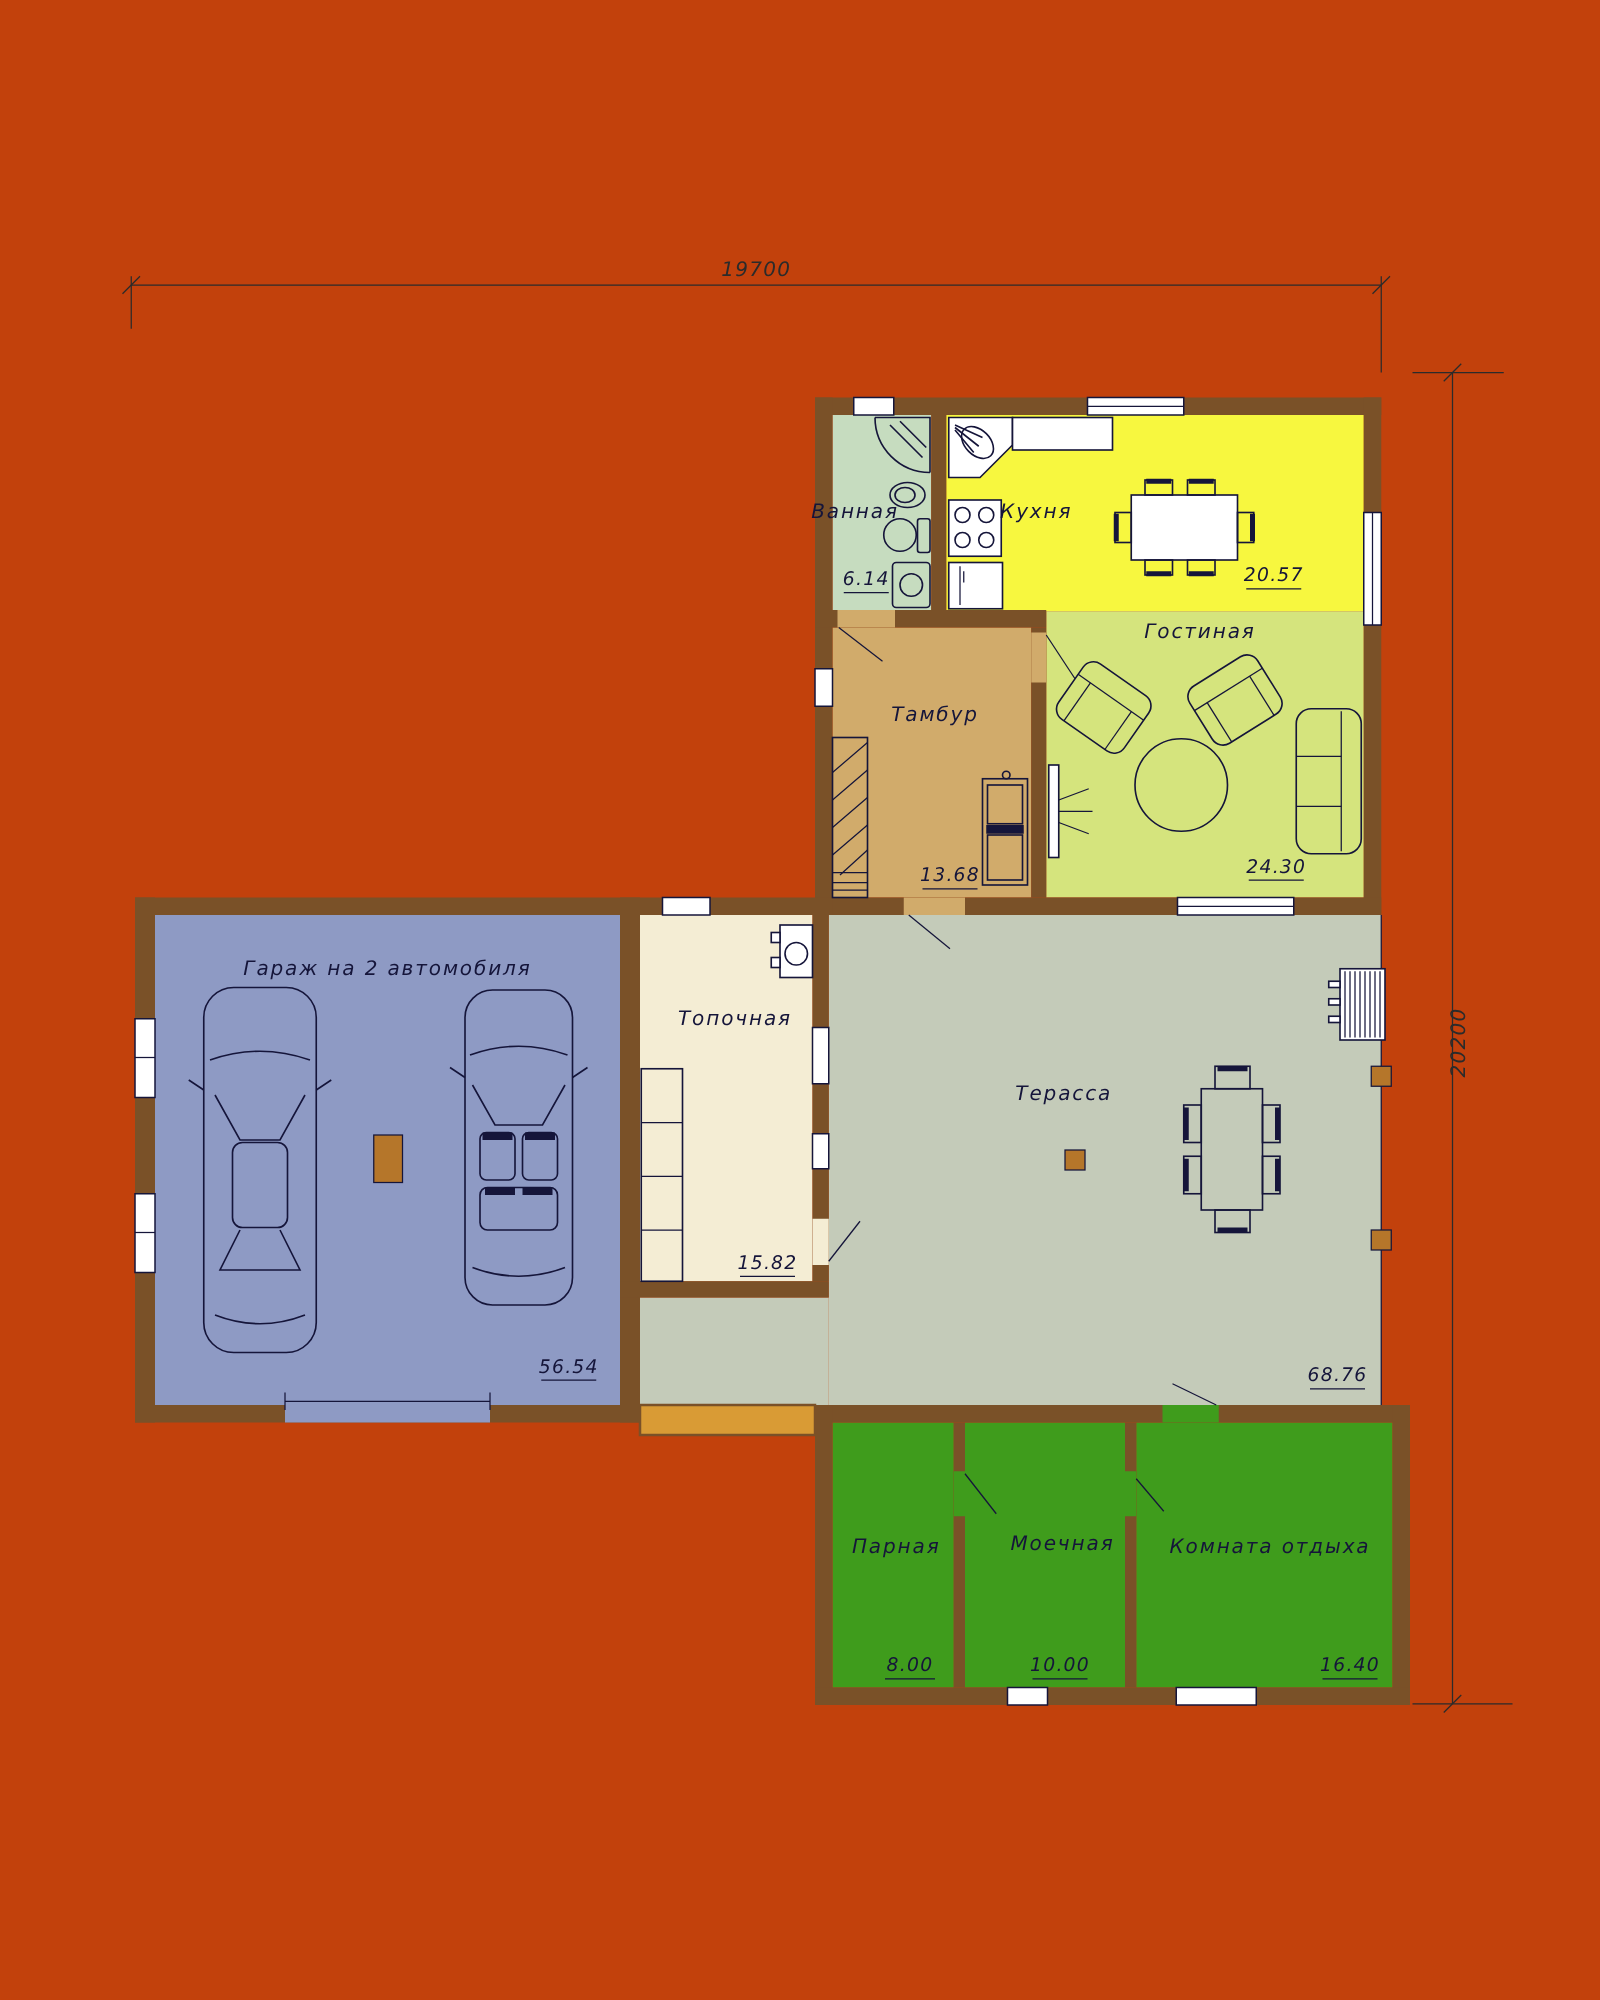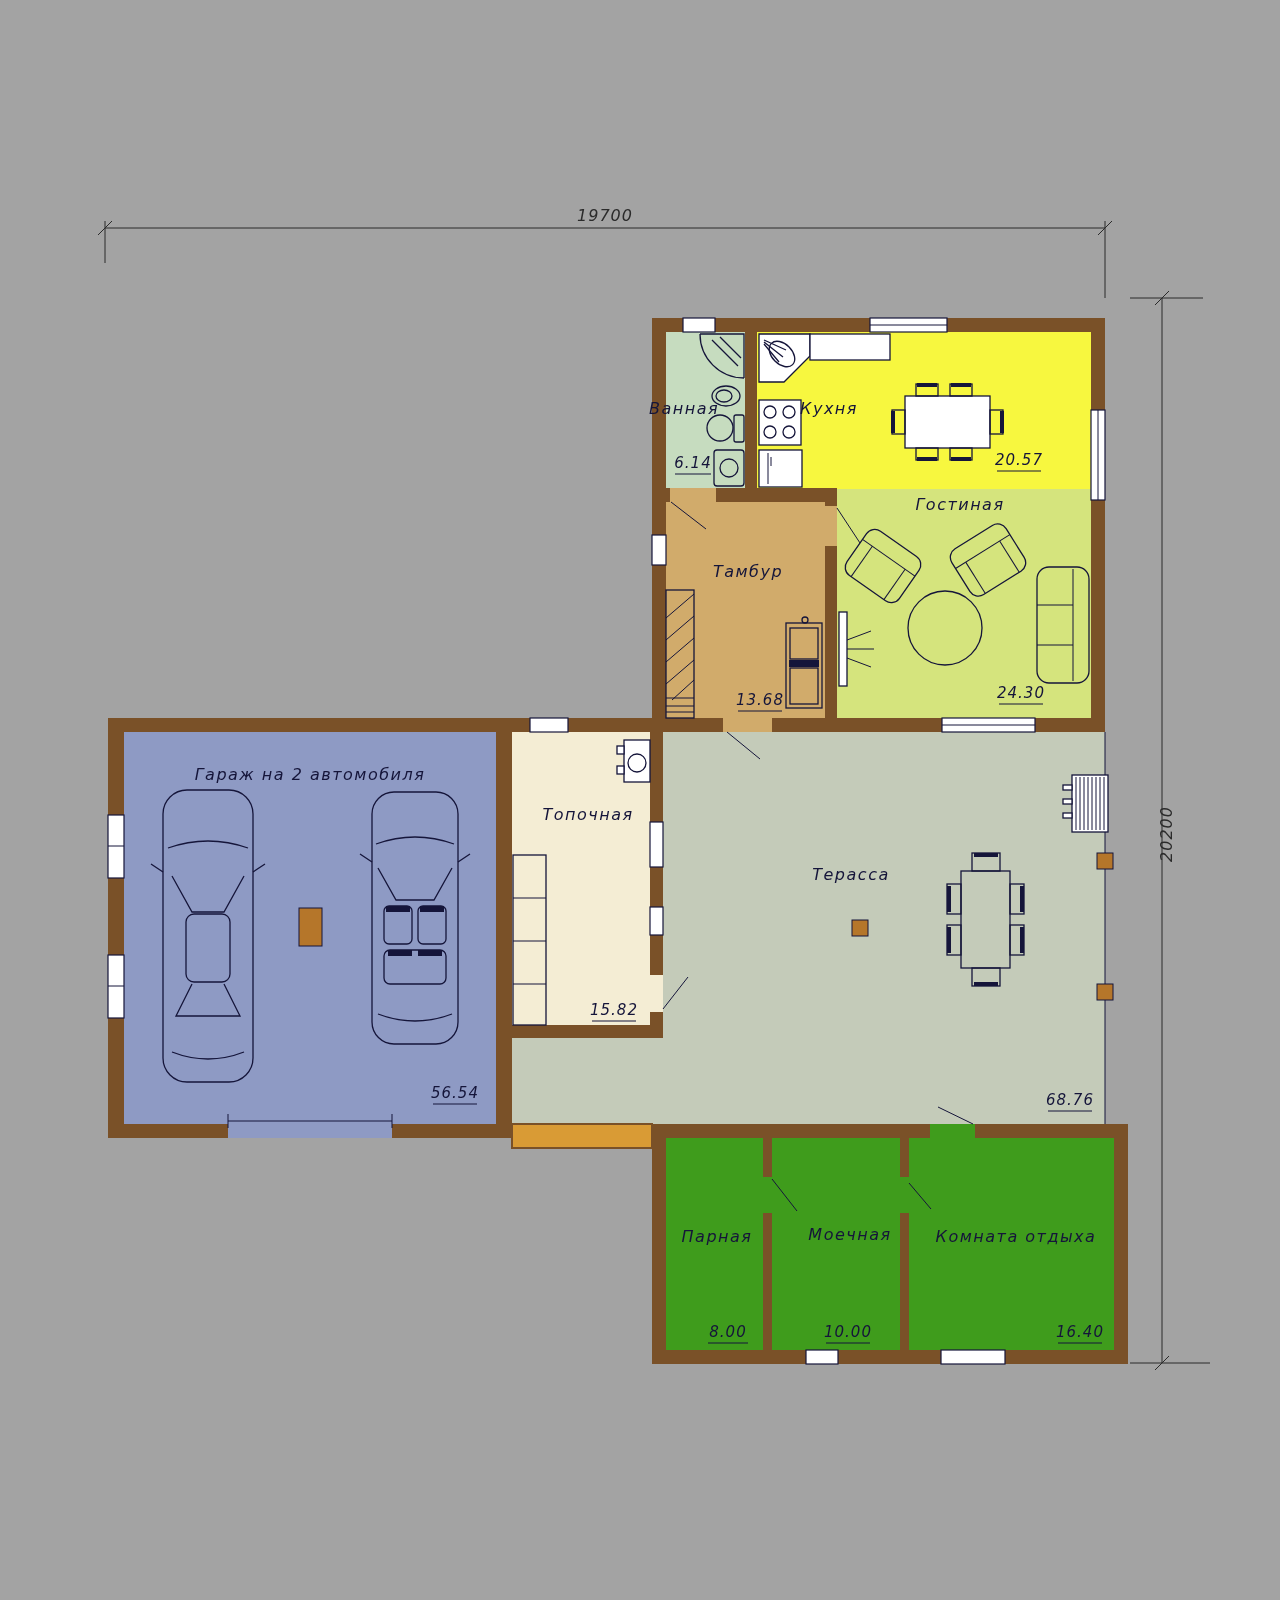--- a/index.html
+++ b/index.html
@@ -1,16 +1,16 @@
 <!DOCTYPE html>
 <html><head>
 <meta charset="utf-8">
 <style>
   html,body{margin:0;padding:0;background:#fff;}
-  .canvas{position:relative;width:1280px;height:1600px;background:#a3a3a3;overflow:hidden;}
+  .canvas{position:relative;width:1280px;height:1600px;background:#c2410c;overflow:hidden;}
   svg{display:block;}
   .wall{fill:#7a5128;stroke:none;}
   .postsq{fill:#b5762a;stroke:#15153a;stroke-width:1;}
   .win{fill:#ffffff;stroke:#15153a;stroke-width:1.2;}
   .lnthin{stroke:#15153a;stroke-width:1;fill:none;}
   .thick{stroke:#15153a;stroke-width:4;fill:none;}
   .furn{fill:#ffffff;stroke:#15153a;stroke-width:1.3;}
   .furnopen{fill:none;stroke:#15153a;stroke-width:1.3;}
   .dark{fill:#15153a;stroke:none;}
   .dim{stroke:#2b2b2b;stroke-width:1;fill:none;}

